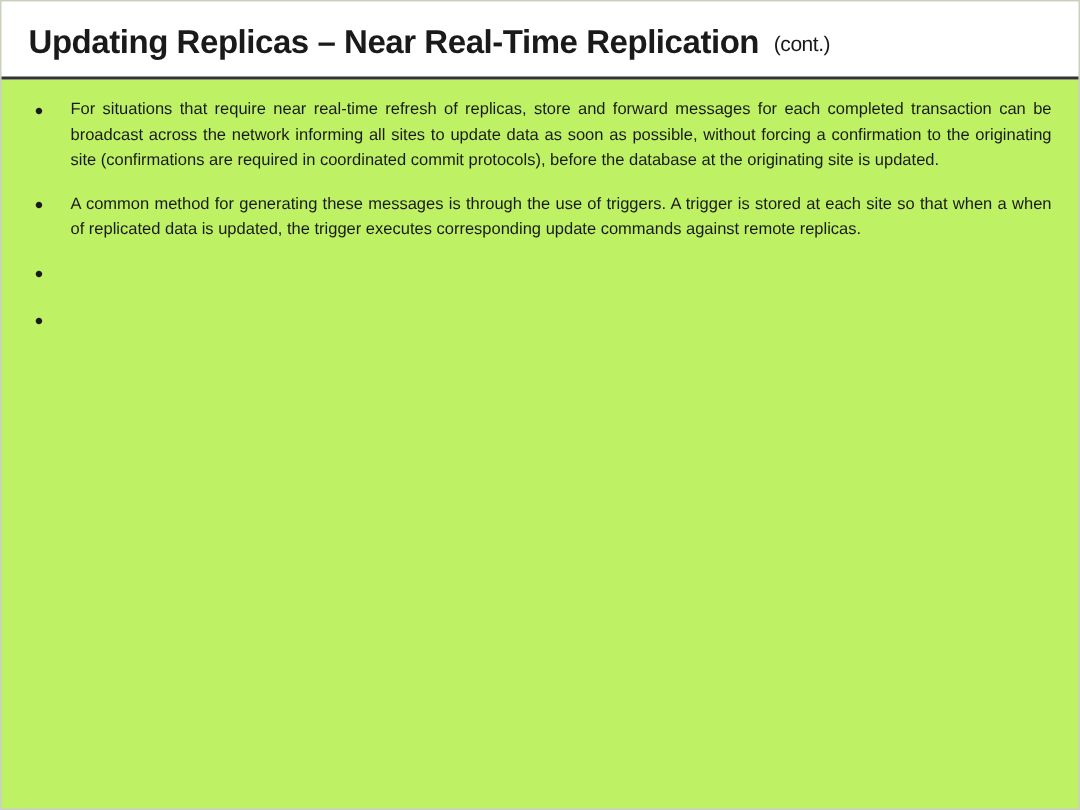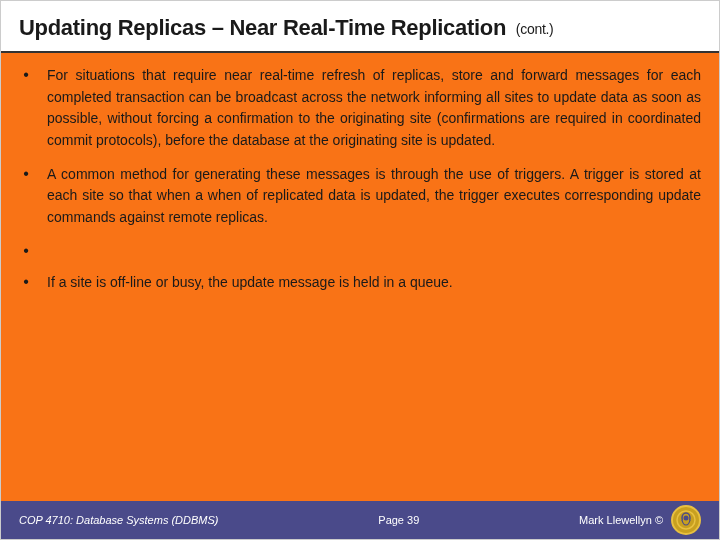--- a/index.html
+++ b/index.html
@@ -12,21 +12,21 @@
       width: 720px;
       height: 540px;
       background: #ffffff;
       font-family: Arial, sans-serif;
       overflow: hidden;
     }
 
     .slide {
       width: 720px;
       height: 540px;
-      background: #f97316;
+      background: #bef264;
       display: flex;
       flex-direction: column;
       border: 1px solid #cccccc;
     }
 
     .slide-header {
       background: #ffffff;
       padding: 14px 18px 10px 18px;
       border-bottom: 2px solid #333333;
     }
@@ -63,21 +63,21 @@
     .bullet-dot {
       font-size: 16px;
       color: #1a1a1a;
       margin-top: 1px;
       flex-shrink: 0;
       width: 14px;
       text-align: center;
     }
 
     .bullet-text {
-      font-size: 14px;
+      font-size: 11px;
       color: #1a1a1a;
       line-height: 1.55;
       text-align: justify;
       font-family: Arial, sans-serif;
     }
 
     .slide-footer {
       background: #4a4a8a;
       padding: 6px 18px;
       display: flex;
@@ -144,32 +144,16 @@
       <span class="bullet-dot">•</span>
       <span class="bullet-text">A common method for generating these messages is through the use of triggers.  A trigger is stored at each site so that when a when of replicated data is updated, the trigger executes corresponding update commands against remote replicas.</span>
     </div>
 
     <div class="bullet-item">
       <span class="bullet-dot">•</span>
     </div>
 
     <div class="bullet-item">
       <span class="bullet-dot">•</span>
-      <span class="bullet-text">If a site is off-line or busy, the update message is held in a queue.</span>
     </div>
   </div>
 
-  <div class="slide-footer">
-    <div class="footer-left">COP 4710: Database Systems  (DDBMS)</div>
-    <div class="footer-center">Page 39</div>
-    <div class="footer-right">
-      <span>Mark Llewellyn ©</span>
-      <div class="footer-logo">
-        <svg width="20" height="20" viewBox="0 0 20 20">
-          <ellipse cx="10" cy="10" rx="9" ry="9" fill="#c8a020" stroke="#e8c040" stroke-width="1.5"></ellipse>
-          <ellipse cx="10" cy="8" rx="4" ry="5" fill="none" stroke="#4a4a8a" stroke-width="1.5"></ellipse>
-          <path d="M6 10 Q7 15 10 15 Q13 15 14 10" fill="#c8a020" stroke="#4a4a8a" stroke-width="1.2"></path>
-          <circle cx="10" cy="8" r="2.5" fill="#4a4a8a"></circle>
-        </svg>
-      </div>
-    </div>
-  </div>
 </div>
 
 </body></html>

